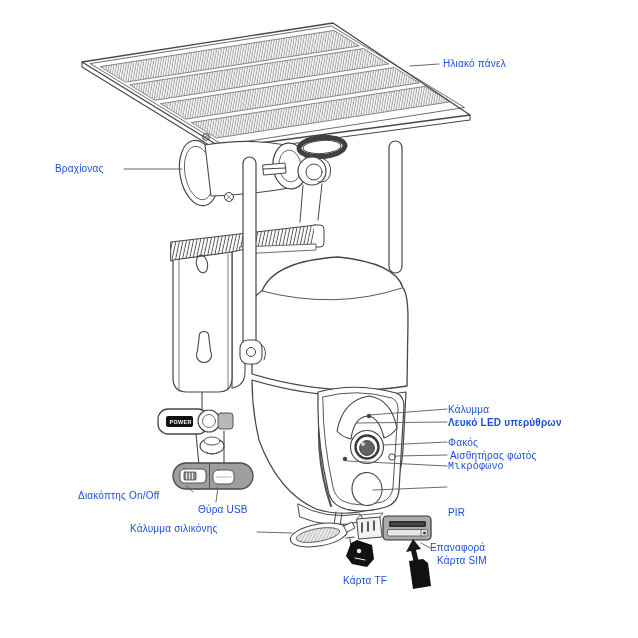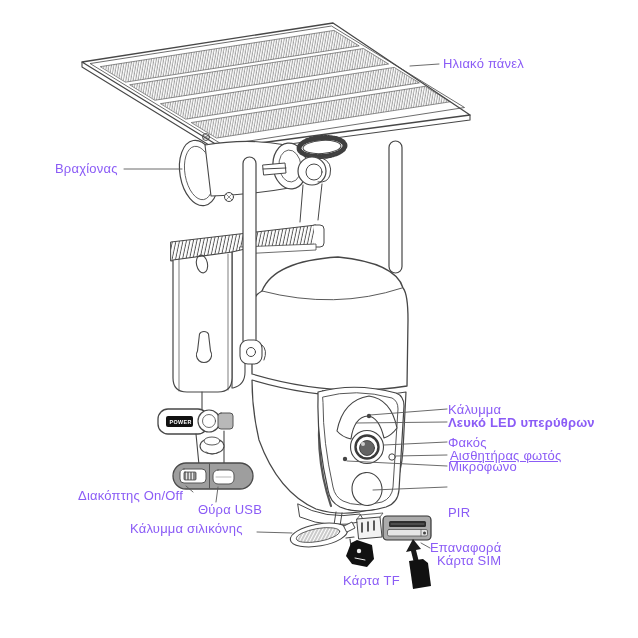--- a/index.html
+++ b/index.html
@@ -1,28 +1,28 @@
 <!DOCTYPE html>
 <html><head>
 <meta charset="utf-8">
 <style>
   html,body{margin:0;padding:0;background:#fff;}
   #stage{position:relative;width:638px;height:638px;background:#fff;overflow:hidden;
          font-family:"Liberation Sans",sans-serif;}
   #art{position:absolute;left:0;top:0;}
-  .lbl{position:absolute;font-size:13px;line-height:13px;color:#8b5cf6;
+  .lbl{position:absolute;font-size:10px;line-height:13px;color:#1d4ed8;
        letter-spacing:.2px;white-space:nowrap;}
   
   .lbl-solar{left:443px;top:57px;}
   .lbl-bracket{left:55px;top:162px;}
   .lbl-indicator{left:448px;top:403px;}
   .lbl-led{left:448px;top:416px;font-weight:bold;}
   .lbl-lens{left:448px;top:436px;}
-  .lbl-sensor{left:450px;top:449px;text-decoration:underline;}
-  .lbl-mic{left:448px;top:460px;}
+  .lbl-sensor{left:450px;top:449px;}
+  .lbl-mic{left:448px;top:460px;font-family:Liberation Mono, monospace;}
   .lbl-pir{left:448px;top:506px;}
   .lbl-switch{left:78px;top:489px;}
   .lbl-usb{left:198px;top:503px;}
   .lbl-silicone{left:130px;top:522px;}
   .lbl-reset{left:430px;top:541px;}
   .lbl-tf{left:343px;top:566px;margin-top:8px;}
   .lbl-sim{left:405px;top:554px;margin-left:32px;}
 </style>
 </head>
 <body>

